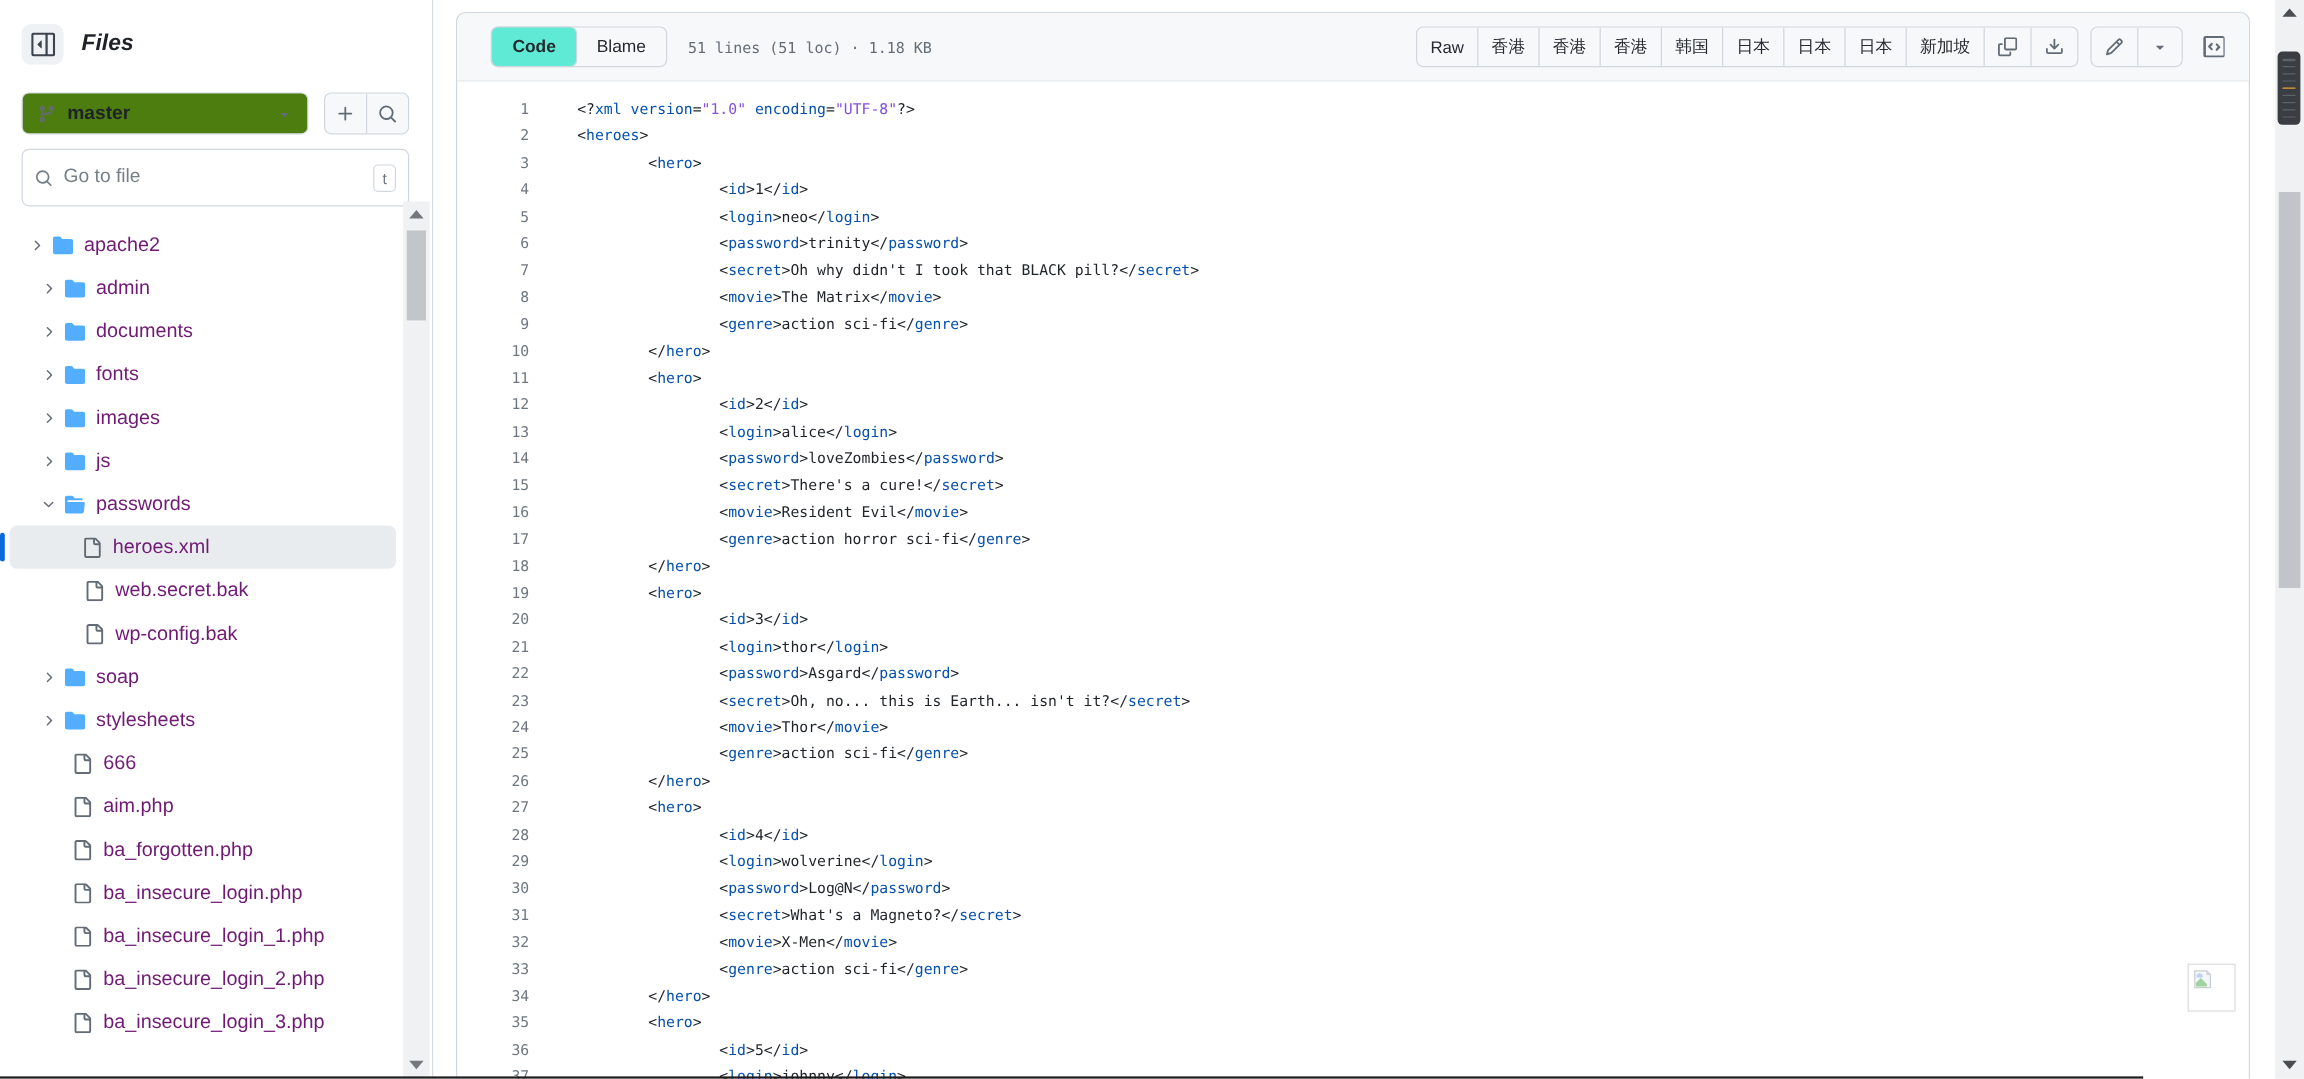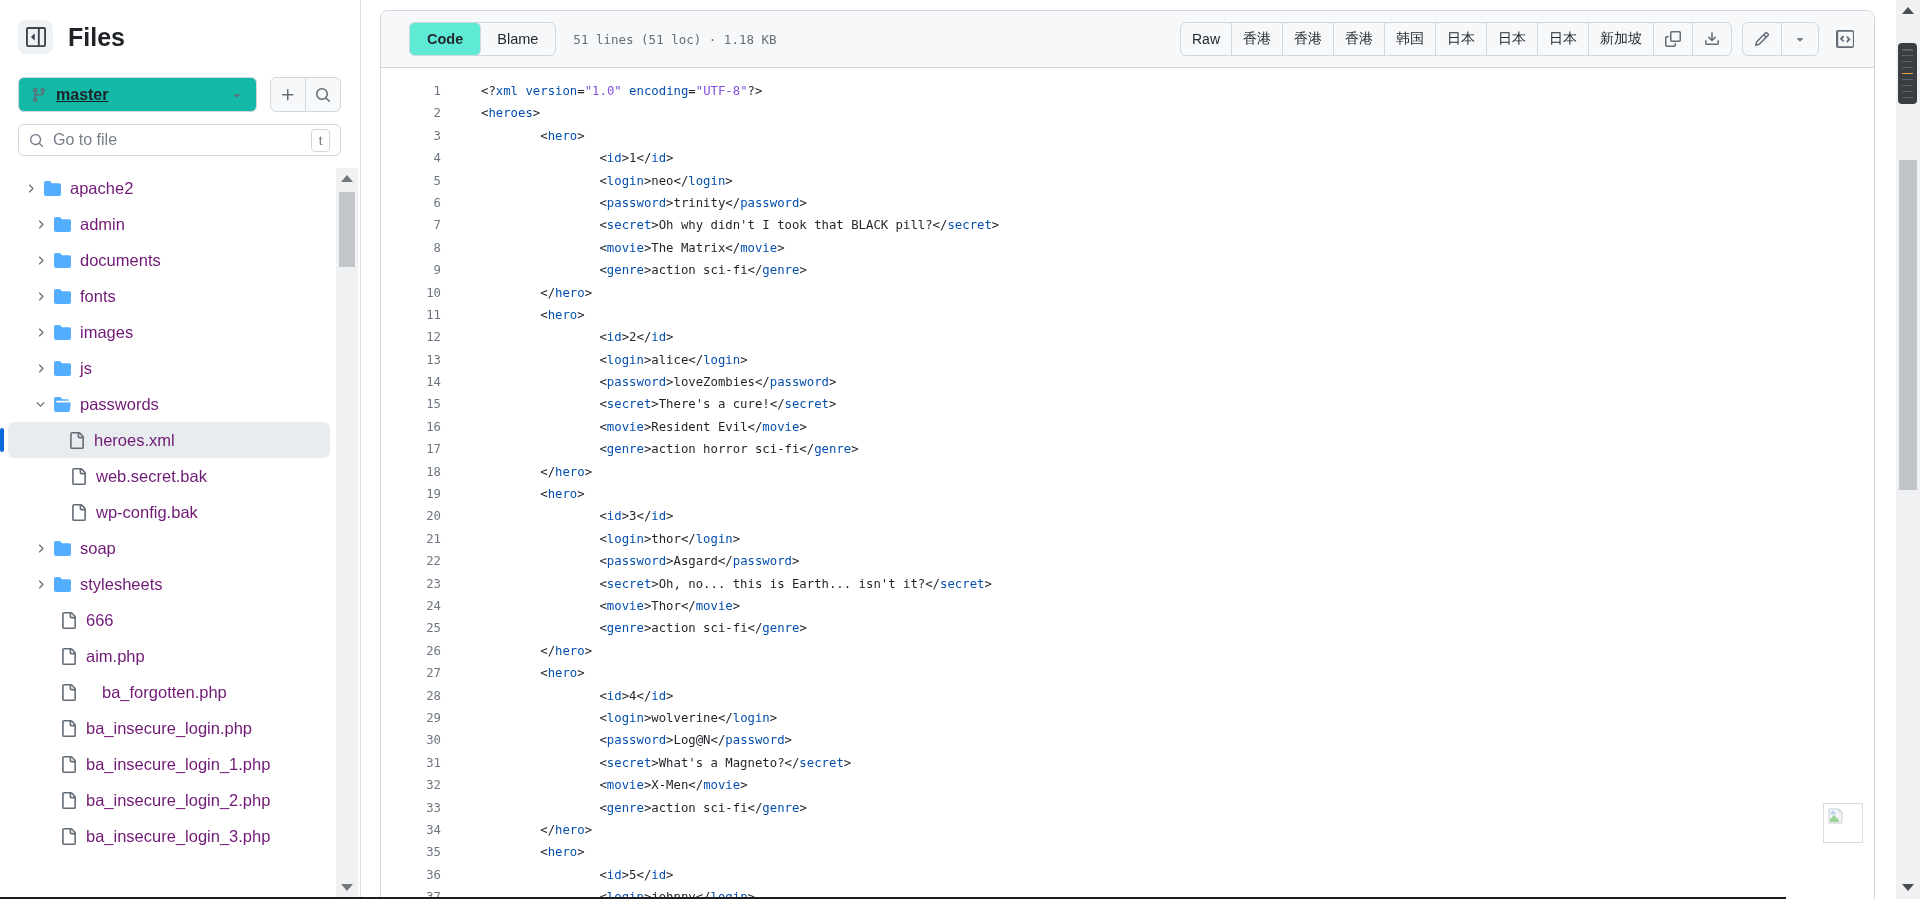--- a/index.html
+++ b/index.html
@@ -9,29 +9,29 @@
     font-family:"Liberation Sans","DejaVu Sans",sans-serif;
     -webkit-font-smoothing:antialiased;
   }
   svg{display:block}
   .ic{fill:#636c76}
   
   .sidebar{position:absolute;left:0;top:0;width:360px;height:899px;background:#fff;}
   .sidebar-divider{position:absolute;left:360px;top:0;width:1px;height:899px;background:#d8dde3;}
   .files-header{display:flex;align-items:center;gap:15px;margin:20px 0 0 18px;}
   .collapse-btn{width:35px;height:34px;border-radius:8px;background:#eff2f5;display:flex;align-items:center;justify-content:center;cursor:pointer;}
-  .files-title{font-size:25px;font-weight:700;color:#1f2328;}
+  .files-title{font-size:19px;font-weight:700;color:#1f2328;font-style:italic;}
   .branch-row{display:flex;gap:13px;margin:23px 19px 0 18px;}
-  .branch-btn{flex:1;height:35px;border:1px solid #d0d7de;border-radius:6px;background:#14b8a6;display:flex;align-items:center;padding:0 12px;box-sizing:border-box;cursor:pointer;text-decoration:underline;}
+  .branch-btn{flex:1;height:35px;border:1px solid #d0d7de;border-radius:6px;background:#4d7c0f;display:flex;align-items:center;padding:0 12px;box-sizing:border-box;cursor:pointer;}
   .branch-btn .label{font-size:16px;font-weight:600;margin-left:9px;color:#1f2328;}
   .branch-btn .caret{margin-left:auto}
   .mini-group{display:flex;border:1px solid #d0d7de;border-radius:6px;background:#f6f8fa;height:35px;box-sizing:border-box;}
   .mini-btn{width:34px;display:flex;align-items:center;justify-content:center;cursor:pointer;}
   .mini-btn + .mini-btn{border-left:1px solid #d0d7de;}
-  .goto-box{margin:12px 19px 0 18px;height:32px;border:1px solid #d0d7de;border-radius:6px;background:#fff;display:flex;align-items:center;padding:0 10px;box-sizing:border-box;}
+  .goto-box{margin:12px 19px 0 18px;height:48px;border:1px solid #d0d7de;border-radius:6px;background:#fff;display:flex;align-items:center;padding:0 10px;box-sizing:border-box;}
   .goto-box .ph{margin-left:9px;font-size:16px;color:#767f89;}
   .key-hint{margin-left:auto;width:17px;height:21px;border:1px solid #d0d7de;border-radius:4px;color:#6e7781;font-size:13px;display:flex;align-items:center;justify-content:center;}
   .tree{margin-top:14px;}
   .trow{height:36px;display:flex;align-items:center;position:relative;margin:0 30px 0 8px;border-radius:6px;cursor:pointer;}
   .trow.selected{background:#e9ecef;}
   .trow.selected::before{content:"";position:absolute;left:-8px;top:6px;width:4px;height:24px;border-radius:3px;background:#0969da;}
   .trow .chev{width:16px;height:16px;display:flex;align-items:center;justify-content:center;flex:0 0 16px;margin-right:6px;}
   .trow .ticon{width:17px;height:17px;flex:0 0 17px;}
   .trow .tlabel{margin-left:9px;font-size:16.5px;color:#701a75;white-space:nowrap;}
   
@@ -278,21 +278,21 @@
         <span class="tlabel">666</span>
       </div>
       <div class="trow" style="padding-left: 52px;">
         <span class="ticon">
           <svg width="17" height="17" viewBox="0 0 16 16">
             <path fill="#636c76" d="M2 1.75C2 .784 2.784 0 3.75 0h6.586c.464 0 .909.184 1.237.513l2.914 2.914c.329.328.513.773.513 1.237v9.586A1.75 1.75 0 0 1 13.25 16h-9.5A1.75 1.75 0 0 1 2 14.25Zm1.75-.25a.25.25 0 0 0-.25.25v12.5c0 .138.112.25.25.25h9.5a.25.25 0 0 0 .25-.25V6h-2.75A1.75 1.75 0 0 1 9 4.25V1.5Zm6.75.062V4.25c0 .138.112.25.25.25h2.688l-.011-.013-2.914-2.914Z"></path>
           </svg>
         </span>
         <span class="tlabel">aim.php</span>
       </div>
-      <div class="trow" style="padding-left: 52px; gap: 16px;">
+      <div class="trow" style="padding-left: 52px;">
         <span class="ticon">
           <svg width="17" height="17" viewBox="0 0 16 16">
             <path fill="#636c76" d="M2 1.75C2 .784 2.784 0 3.75 0h6.586c.464 0 .909.184 1.237.513l2.914 2.914c.329.328.513.773.513 1.237v9.586A1.75 1.75 0 0 1 13.25 16h-9.5A1.75 1.75 0 0 1 2 14.25Zm1.75-.25a.25.25 0 0 0-.25.25v12.5c0 .138.112.25.25.25h9.5a.25.25 0 0 0 .25-.25V6h-2.75A1.75 1.75 0 0 1 9 4.25V1.5Zm6.75.062V4.25c0 .138.112.25.25.25h2.688l-.011-.013-2.914-2.914Z"></path>
           </svg>
         </span>
         <span class="tlabel">ba_forgotten.php</span>
       </div>
       <div class="trow" style="padding-left: 52px;">
         <span class="ticon">
           <svg width="17" height="17" viewBox="0 0 16 16">

